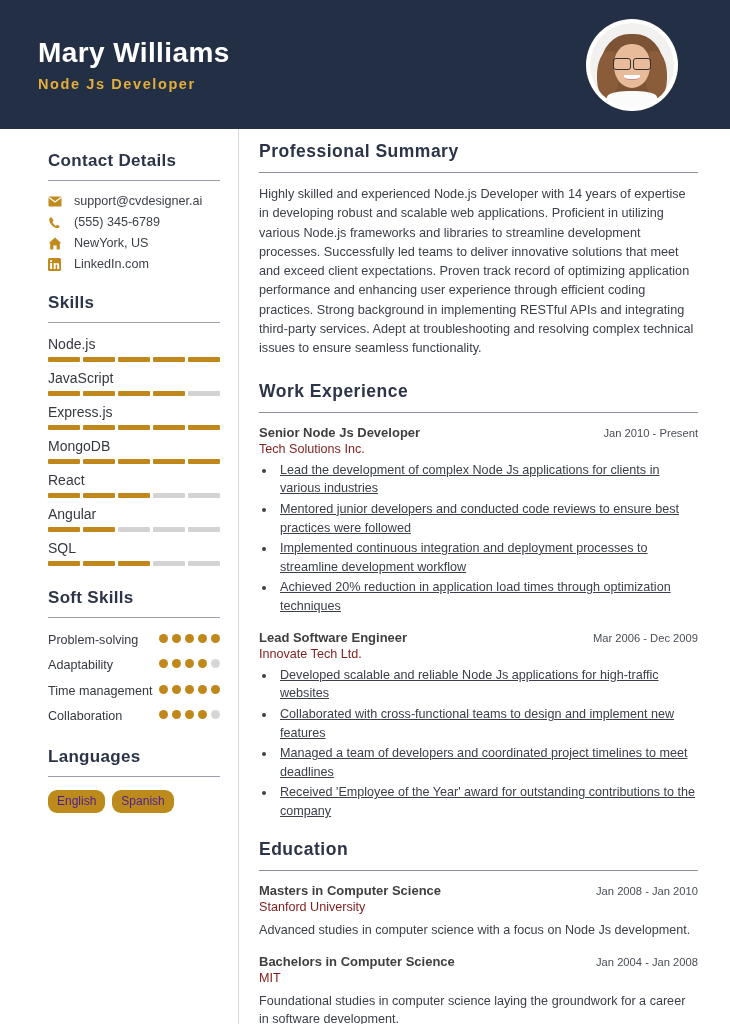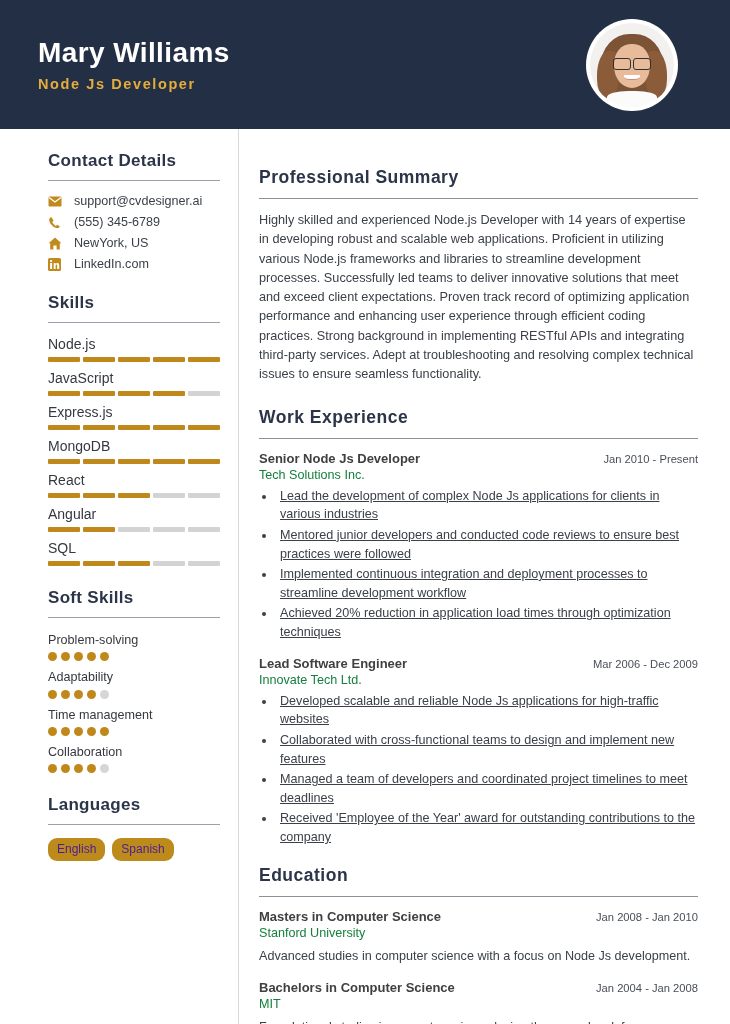--- a/index.html
+++ b/index.html
@@ -80,21 +80,21 @@
     position:absolute; left:20%; bottom:0; width:60%; height:18%;
     background:#fbfbfb; border-radius:42% 42% 0 0;
   }
 
   
   .body { display: flex; height: 895px; }
   .sidebar { width: 238px; padding: 22px 18px 0 48px; position: relative; }
   .divider-v {
     width: 1px; background: #d7d9dd; align-self: stretch; flex: 0 0 1px;
   }
-  .main { flex: 1; padding: 38px 32px 0 20px; }
+  .main { flex: 1; padding: 12px 32px 0 20px; }
 
   
   .sec-title {
     color: #2b3448;
     font-size: 17px;
     font-weight: bold;
     letter-spacing: .3px;
   }
   .sec-rule {
     height: 1px; background: #9ba0aa;
@@ -123,21 +123,20 @@
   .skill { margin-bottom: 8px; }
   .skill-name { font-size: 14px; color: #35393f; margin-bottom: 5px; }
   .bar { display: flex; gap: 3px; }
   .seg { height: 5px; flex: 1; border-radius: 1px; background: #d3d3d3; }
   .seg.on { background: #c0881a; }
 
   
   .soft-row {
     display: flex; align-items: flex-start;
     margin-bottom: 7px;
-    flex-direction: column;
   }
   .soft-name {
     font-size: 12.6px; color: #35393f; flex: 1;
     line-height: 1.45; padding-right: 6px;
   }
   .dots { display: flex; gap: 4px; flex: 0 0 auto; padding-top: 3px; }
   .dot { width: 9px; height: 9px; border-radius: 50%; background: #d6d6d6; }
   .dot.on { background: #c0881a; }
 
   
@@ -157,21 +156,21 @@
   .entry { margin-bottom: 14px; }
   .entry-head {
     display: flex; align-items: baseline; justify-content: space-between;
   }
   .entry-title {
     color: #404040; font-size: 13px; font-weight: bold;
     padding-right: 10px;
     text-align: center;
   }
   .entry-date { color: #4a4f57; font-size: 11.2px; flex: 0 0 auto; white-space: nowrap; }
-  .entry-org { color: #15803d; font-size: 12.6px; margin-top: 2px; }
+  .entry-org { color: #7f1d1d; font-size: 12.6px; margin-top: 2px; }
   .bullets { margin: 5px 0 0 17px; }
   .bullets li {
     font-size: 12.6px; color: #3b4049; line-height: 1.48;
     margin-bottom: 2px; padding-left: 4px; text-decoration: underline;
   }
   .edu-desc { font-size: 12.6px; color: #3b4049; line-height: 1.5; margin-top: 7px; }
 </style>
 </head>
 <body>
 

